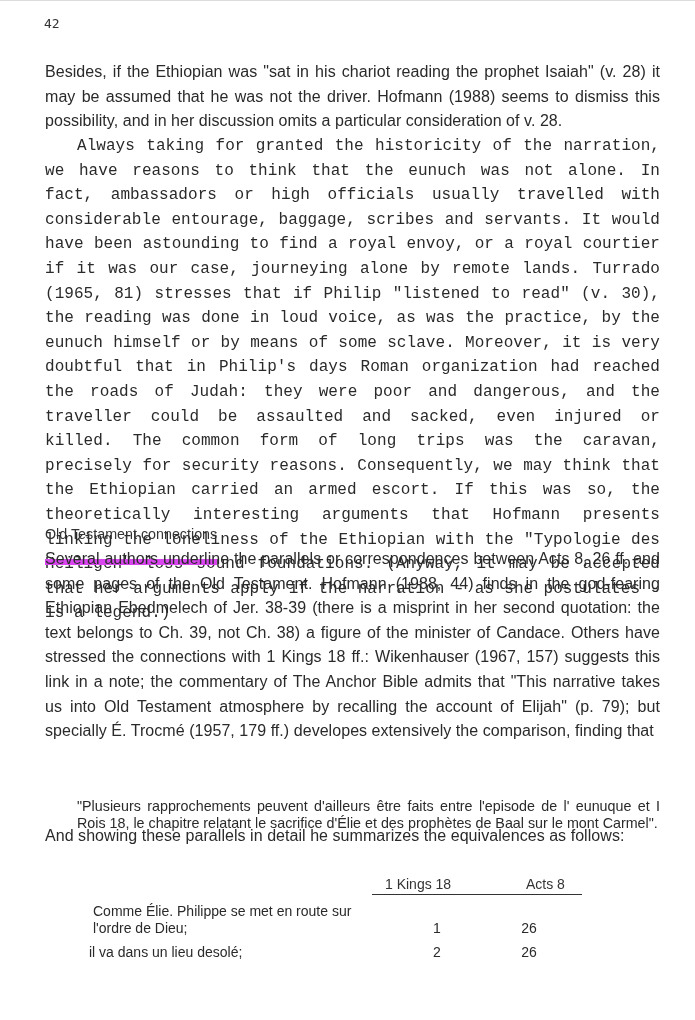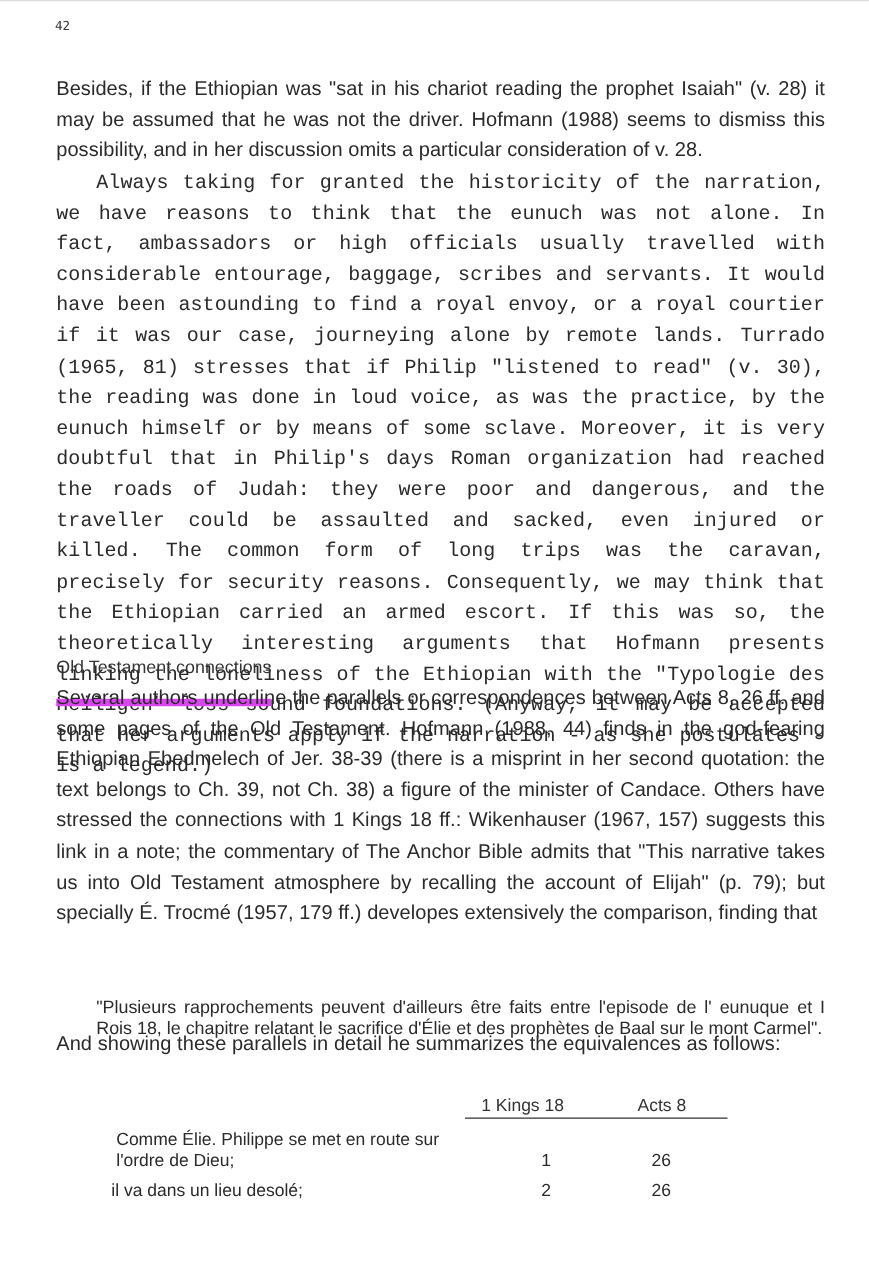--- a/index.html
+++ b/index.html
@@ -14,21 +14,21 @@
       overflow: hidden;
       font-family: "Liberation Sans", "DejaVu Sans", sans-serif;
       color: #2a2a2a;
       border-top: 1px solid #dcdcdc;
       box-sizing: border-box;
     }
     .page-number {
       position: absolute;
       left: 44px;
       top: 15px;
-      font-size: 10px;
+      font-size: 13px;
       color: #333;
       font-family: "DejaVu Sans Mono", "Liberation Mono", monospace;
     }
     .text-block {
       position: absolute;
       left: 45px;
       width: 615px;
       font-size: 16px;
       line-height: 24.6px;
       text-align: justify;
@@ -81,21 +81,21 @@
       height: 20px;
       border-bottom: 1px solid #333;
     }
     .th {
       position: absolute;
       top: 2px;
       color: #333;
       text-align: right;
     }
     .th-kings { left: 13px; }
-    .th-acts { left: 138px; }
+    .th-acts { left: 154px; }
     .row {
       position: absolute;
       left: 0;
       width: 510px;
     }
     .row-label {
       position: absolute;
       left: 0;
       line-height: 17px;
       width: 260px;

